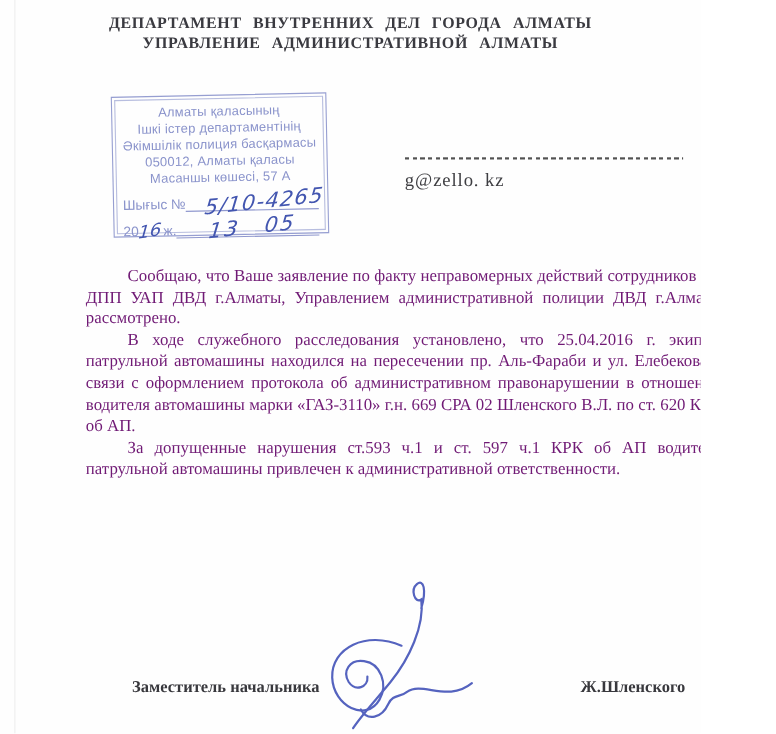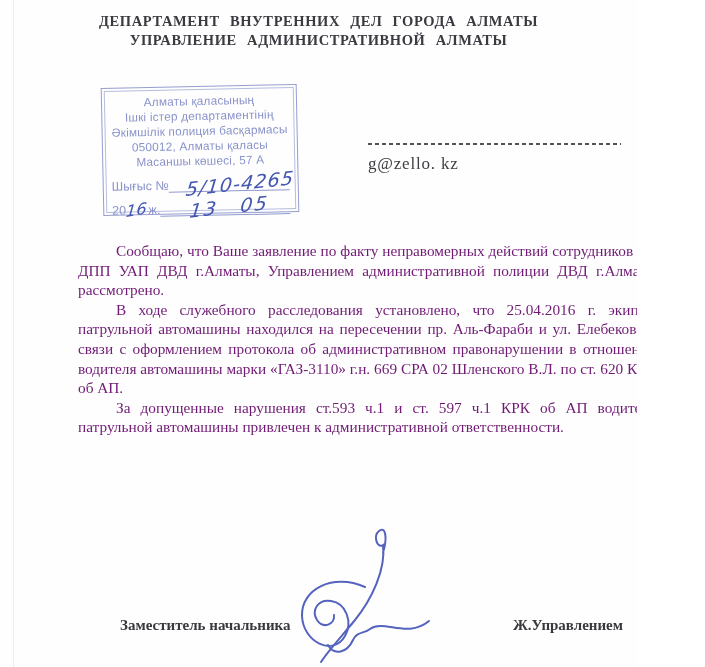--- a/index.html
+++ b/index.html
@@ -129,15 +129,15 @@
 
       <path d="M 57,122
                C 63,133 76,130 82,117
                C 86,108 93,111 99,106
                C 113,96 136,116 158,98"></path>
     </g>
   </svg>
 
   <div class="sig-row">
     <span>Заместитель начальника</span>
-    <span>Ж.Управлением</span>
+    <span>Ж.Шленского</span>
   </div>
 </div>
 
 </body></html>

